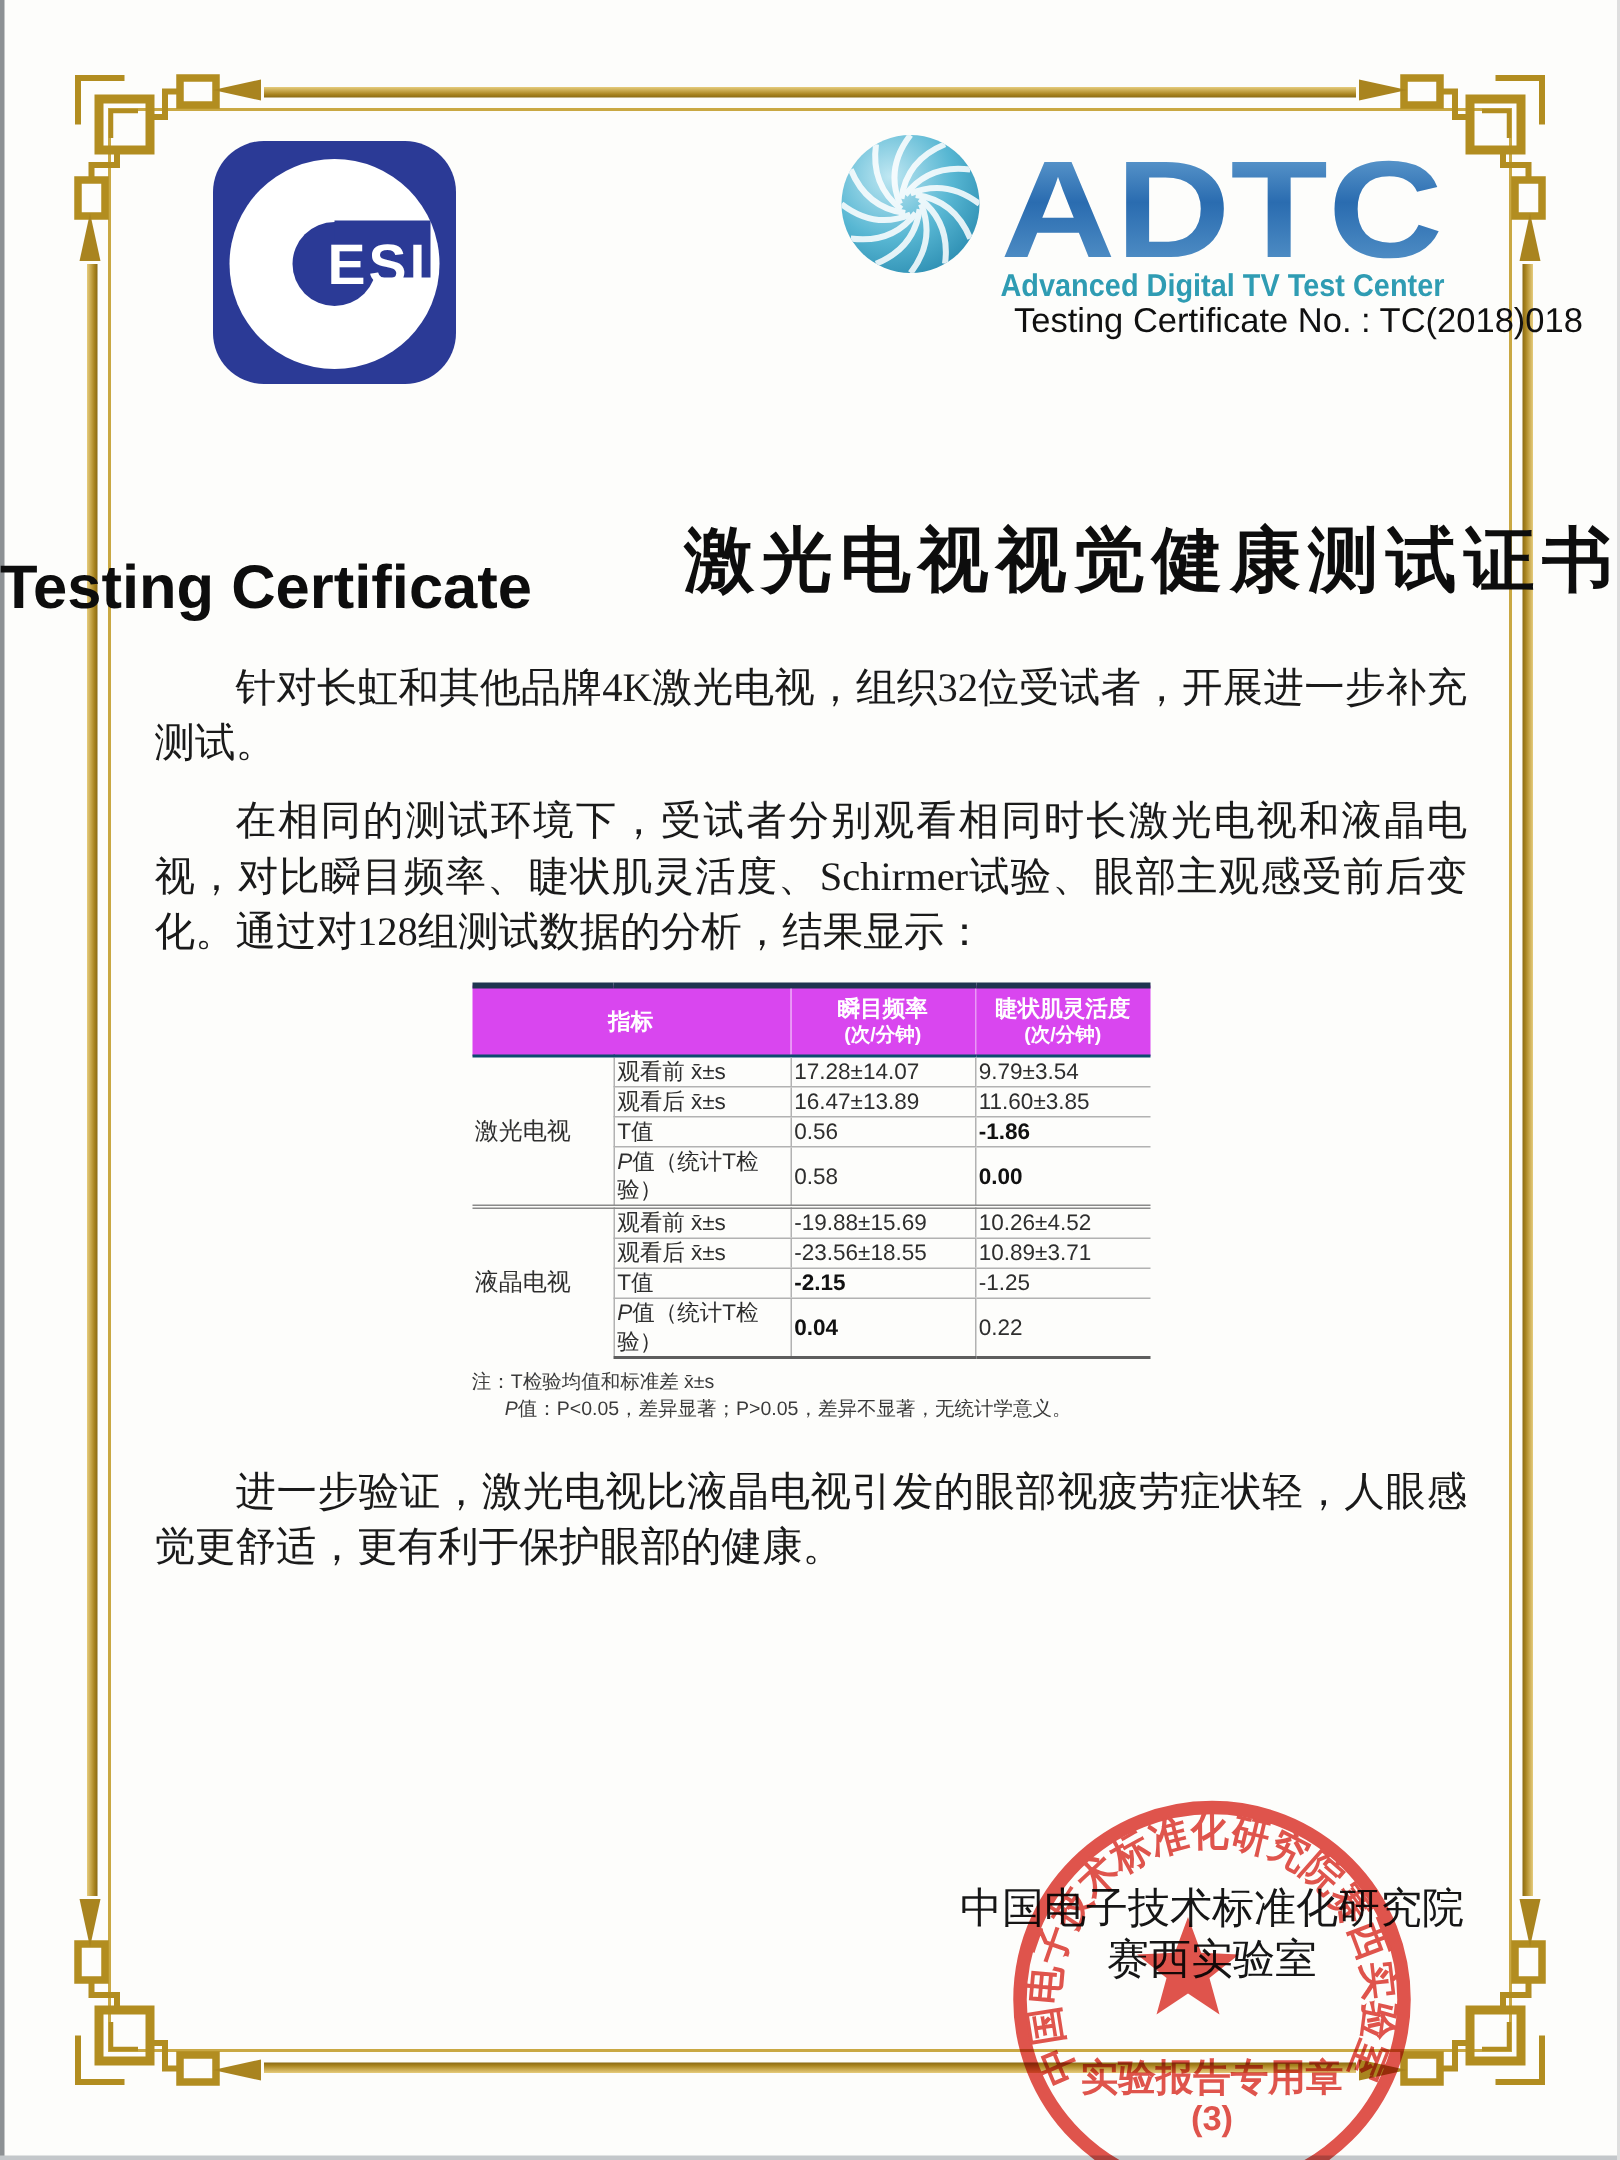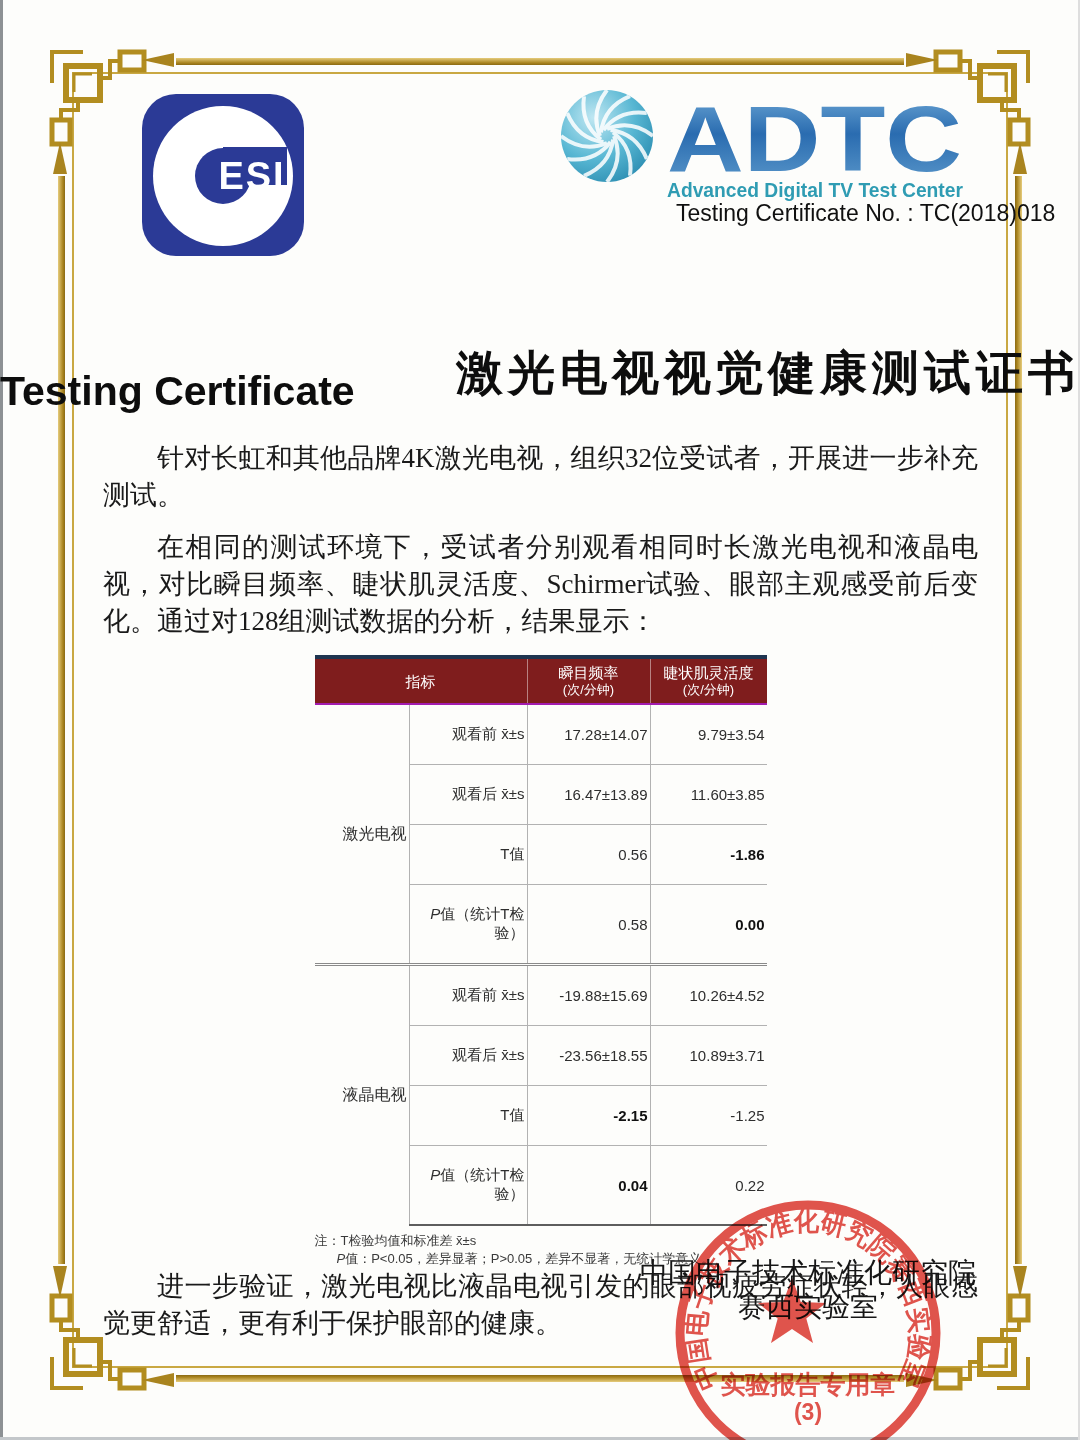--- a/index.html
+++ b/index.html
@@ -44,39 +44,39 @@
 
   
   .body-text{position:absolute;left:103px;right:102px;top:440px;}
   .body-text p{margin:0 0 15px 0;font-size:27px;line-height:37px;
     text-align:justify;text-indent:2em;color:#1a1a1a;}
 
   
   .table-wrap{width:452px;margin:8px auto 0 auto;
     font-family:"Liberation Sans","DejaVu Sans",sans-serif;}
   table.cert{width:452px;border-collapse:collapse;font-size:15px;color:#2e2e2e;}
-  table.cert th{background:#7f1d1d;color:#fff;font-weight:normal;
-    border-top:4px solid #1f3550;border-bottom:2px solid #a21caf;
+  table.cert th{background:#d946ef;color:#fff;font-weight:bold;
+    border-top:4px solid #1f3550;border-bottom:2px solid #0c4a6e;
     padding:5px 2px;line-height:17px;}
   table.cert th.hsep{border-left:1px solid rgba(255,255,255,.45);}
-  table.cert td{border-bottom:1px solid #b2b2b2;text-align:right;padding:20px 2px;height:17px;}
+  table.cert td{border-bottom:1px solid #b2b2b2;text-align:left;padding:0 2px;height:17px;}
   table.cert td.vline{border-left:1px solid #b2b2b2;}
   table.cert td.gname{font-size:16px;border-bottom:none;color:#2e2e2e;}
   tbody.grp2{border-top:3px double #8a8a8a;}
   tbody.grp2 tr:last-child td{border-bottom:2px solid #5e5e5e;}
   td.strong{font-weight:bold;color:#111;}
   td.plabel::first-letter{font-style:italic;}
   .unit{font-size:13px;}
 
   .notes{width:452px;margin:6px auto 0 auto;
     font-family:"Liberation Sans","DejaVu Sans",sans-serif;
     font-size:13px;line-height:18px;color:#3a3a3a;}
   .notes .n2{padding-left:22px;}
   .notes .n2::first-letter{font-style:italic;}
-  .body-text p.last{}
+  .body-text p.last{margin-top:28px;}
 
   
   .footer{position:absolute;left:628px;top:1256px;width:360px;text-align:center;
     font-size:28px;line-height:34px;color:#161616;}
 
   
   .stamp{position:absolute;left:658px;top:1180px;width:300px;height:300px;
     mix-blend-mode:multiply;opacity:.88;pointer-events:none;}
 </style>
 </head>

